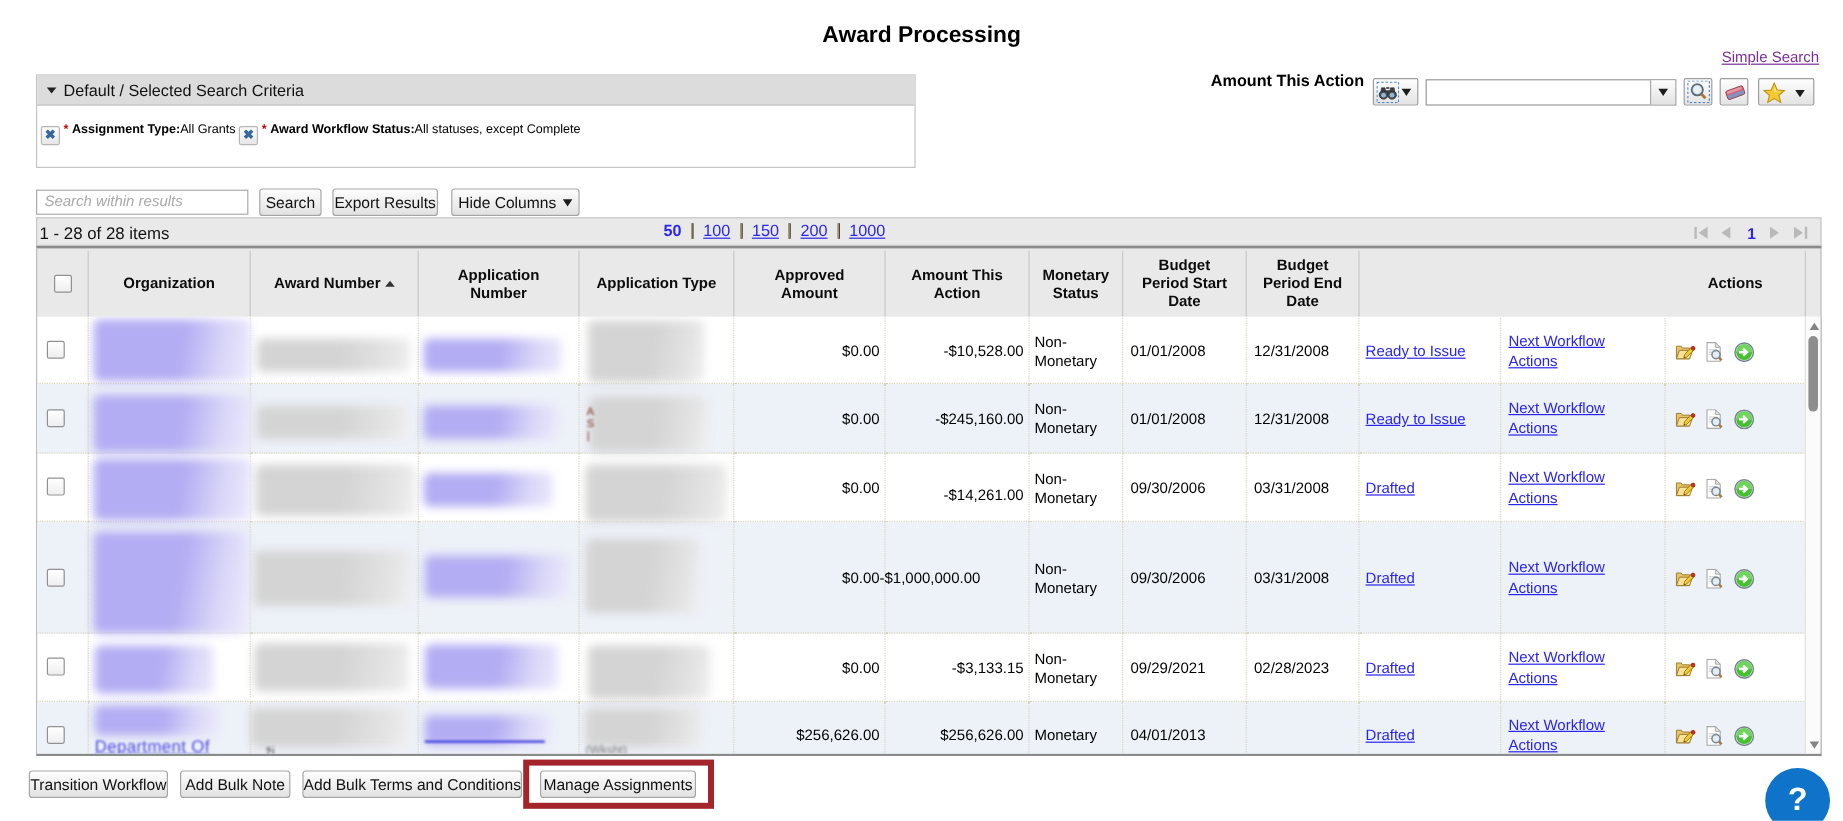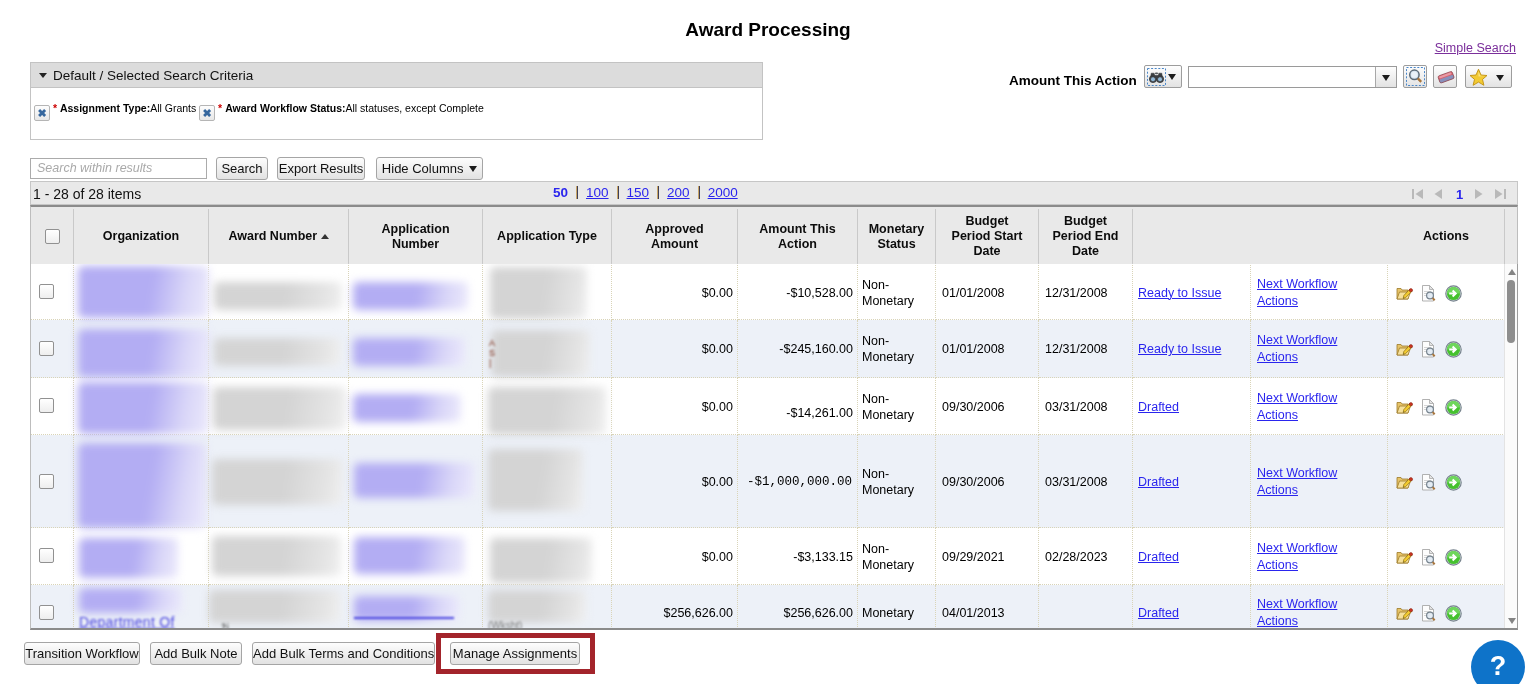--- a/index.html
+++ b/index.html
@@ -8,21 +8,21 @@
 .abs { position:absolute; }
 .title { left:0; width:1536px; top:19px; text-align:center; font-size:19px; font-weight:bold; }
 a.simple { position:absolute; right:20px; top:41px; font-size:12.5px; color:#7b2f9b; text-decoration:underline; }
 .panel { left:30px; top:62px; width:733px; height:78px; border:1px solid #c3c3c3; background:#fff; }
 .panel-head { height:25px; background:#dcdcdc; border-bottom:1px solid #c3c3c3; font-size:13.5px; line-height:25px; padding-left:8px; color:#111; }
 .tri-d { display:inline-block; width:0; height:0; border-left:4px solid transparent; border-right:4px solid transparent; border-top:5px solid #222; margin-right:6px; vertical-align:2px; }
 .chips { padding:14px 0 0 3px; font-size:10.5px; }
 .xbtn { display:inline-block; width:16px; height:16px; border:1px solid #b5b5b5; border-radius:2px; background:linear-gradient(#fdfdfd,#e7e7e7); color:#36679e; font-weight:bold; font-size:11px; text-align:center; line-height:15px; vertical-align:-5px; }
 .req { color:#cc0000; font-weight:bold; }
 .chiplabel { font-weight:bold; }
-.amt-label { left:1009px; top:73px; font-size:13.5px; font-weight:bold; }
+.amt-label { left:1009px; top:60px; font-size:13.5px; font-weight:bold; }
 .btn { border:1px solid #9d9d9d; border-radius:2px; background:linear-gradient(#fefefe,#e3e3e3); }
 .combo { left:1188px; top:66px; width:209px; height:22px; border:1px solid #9a9a9a; background:#fff; }
 .combo-arrow { position:absolute; right:0; top:0; width:21px; height:20px; background:linear-gradient(#fdfdfd,#e2e2e2); border-left:1px solid #a8a8a8; text-align:center; }
 .caret { display:inline-block; width:0; height:0; border-left:4.5px solid transparent; border-right:4.5px solid transparent; border-top:6px solid #1c1c1c; }
 .swr { left:30px; top:158px; width:177px; height:21px; border:1px solid #ababab; background:#fff; font-size:12.5px; font-style:italic; color:#a9a9a9; line-height:19px; padding-left:6px; }
 .tbtn { top:157px; height:23px; white-space:nowrap; border:1px solid #a5a5a5; border-radius:3px; background:linear-gradient(#fdfdfd,#e2e2e2); font-size:13px; text-align:center; color:#111; }
 .grid { left:30px; top:181px; width:1488px; height:450px; }
 .pager { position:absolute; left:0; top:0; width:1488px; height:24px; background:#e9e9e9; border:1px solid #c6c6c6; font-size:13px; }
 .pager .items { position:absolute; left:2px; top:4px; color:#111; font-size:14px; }
 .pgsizes { position:absolute; left:522px; top:3px; white-space:nowrap; font-size:13.5px; }
@@ -106,21 +106,21 @@
 </svg>
 <span class="caret" style="position:absolute; right:7px; top:9px;"></span>
 </div>
 <div class="abs swr">Search within results</div>
 <div class="abs tbtn" style="left:216px; width:52px; line-height:21px;">Search</div>
 <div class="abs tbtn" style="left:277px; width:88px; line-height:21px;">Export Results</div>
 <div class="abs tbtn" style="left:376px; width:107px; line-height:21px;">Hide Columns <span class="caret" style="vertical-align:1px; margin-left:2px;"></span></div>
 <div class="abs grid">
   <div class="pager">
     <span class="items">1 - 28 of 28 items</span>
-    <span class="pgsizes"><b>50</b><span class="sepbar"></span><a>100</a><span class="sepbar"></span><a>150</a><span class="sepbar"></span><a>200</a><span class="sepbar"></span><a>2000</a></span>
+    <span class="pgsizes"><b>50</b><span class="sepbar"></span><a>100</a><span class="sepbar"></span><a>150</a><span class="sepbar"></span><a>200</a><span class="sepbar"></span><a>1000</a></span>
     <svg class="pgr" width="96" height="16" viewBox="0 0 96 16">
       <g fill="#b9b9b9">
           <rect x="1" y="3" width="2" height="10"></rect>
           <path d="M12 3 L12 13 L4.5 8 Z"></path>
           <path d="M31 3 L31 13 L23.5 8 Z"></path>
           <path d="M64 3 L64 13 L71.5 8 Z"></path>
           <path d="M84 3 L84 13 L91.5 8 Z"></path>
           <rect x="93" y="3" width="2" height="10"></rect>
         </g>
       <text x="45" y="13" font-size="13" font-weight="bold" fill="#2a25ee" font-family="Liberation Sans">1</text>
@@ -301,21 +301,21 @@
     <div class="cell" style="left:581px;top:171px;width:126px;height:93px;"></div>
     <div class="cell" style="left:707px;top:171px;width:120px;height:93px;"></div>
     <div class="cell" style="left:827px;top:171px;width:78px;height:93px;"></div>
     <div class="cell" style="left:905px;top:171px;width:103px;height:93px;"></div>
     <div class="cell" style="left:1008px;top:171px;width:94px;height:93px;"></div>
     <div class="cell" style="left:1102px;top:171px;width:118px;height:93px;"></div>
     <div class="cell" style="left:1220px;top:171px;width:137px;height:93px;"></div>
     <div class="cell" style="left:1357px;top:171px;width:117px;height:93px;"></div>
     <div class="cb" style="left:8px;top:210px;"></div>
     <div class="cell money cc" style="left:581px;top:171px;width:126px;height:93px;border:none;justify-content:flex-end;">$0.00</div>
-    <div class="cell money cc" style="left:706px;top:171px;width:120px;height:93px;border:none;justify-content:flex-end;font-family:Liberation Mono, monospace;">-$1,000,000.00</div>
+    <div class="cell money cc" style="left:671px;top:171px;width:120px;height:93px;border:none;justify-content:flex-end;">-$1,000,000.00</div>
     <div class="cell cc" style="left:827px;top:171px;width:78px;height:93px;border:none;padding-left:4px;line-height:16px;">
         <span>Non-<br>Monetary</span>
       </div>
     <div class="cell cc" style="left:905px;top:171px;width:103px;height:93px;border:none;padding-left:6px;">09/30/2006</div>
     <div class="cell cc" style="left:1008px;top:171px;width:94px;height:93px;border:none;padding-left:6px;">03/31/2008</div>
     <div class="cell cc" style="left:1102px;top:171px;width:118px;height:93px;border:none;padding-left:5px;">
         <span class="lk">Drafted</span>
       </div>
     <div class="cell cc" style="left:1220px;top:171px;width:137px;height:93px;border:none;padding-left:6px;line-height:17px;">
         <span class="lk">Next Workflow<br>Actions</span>

